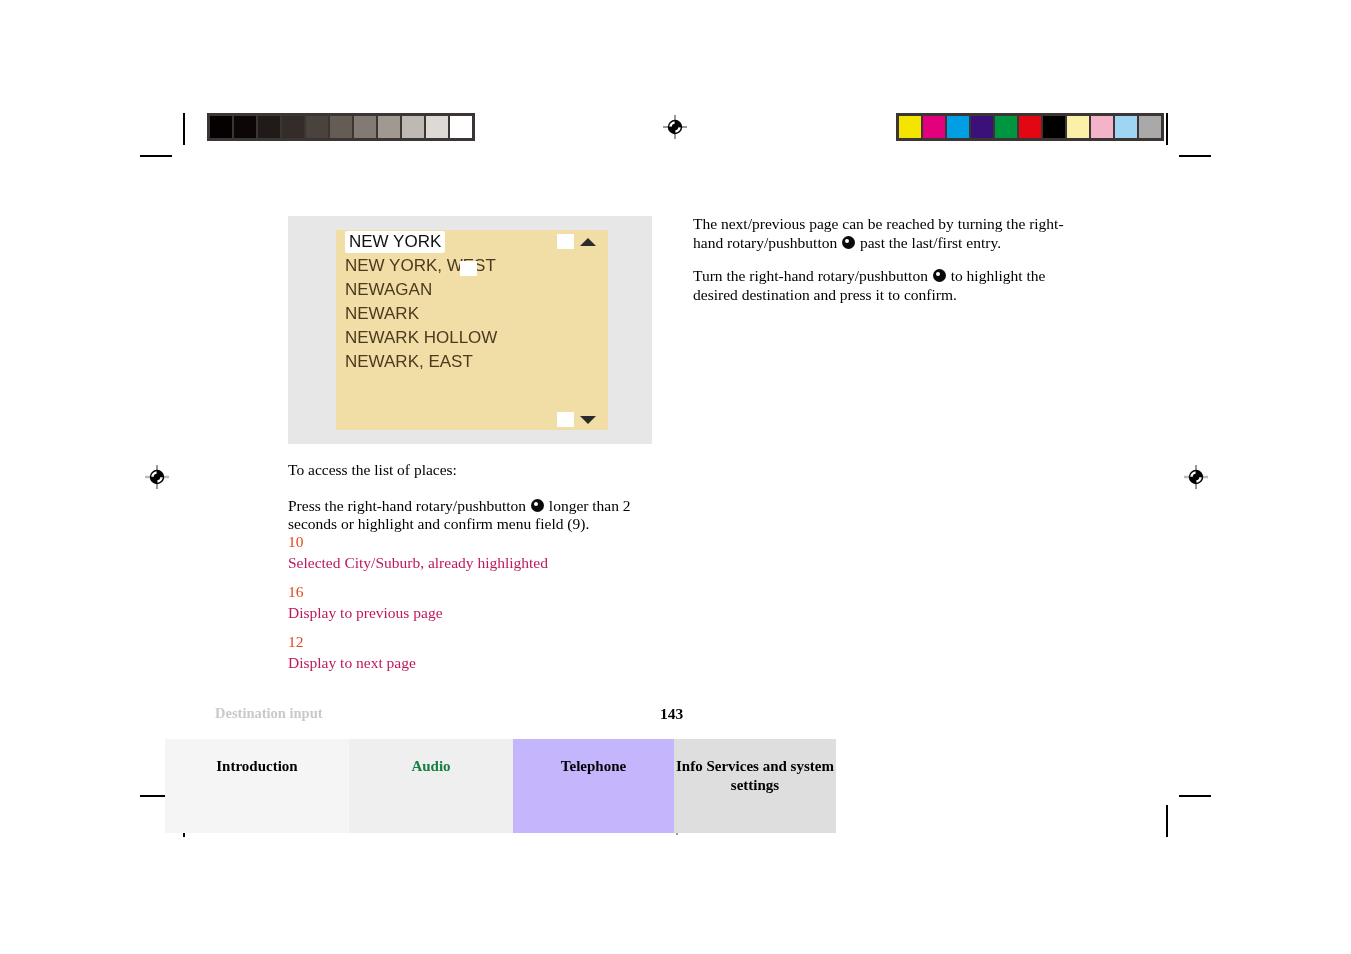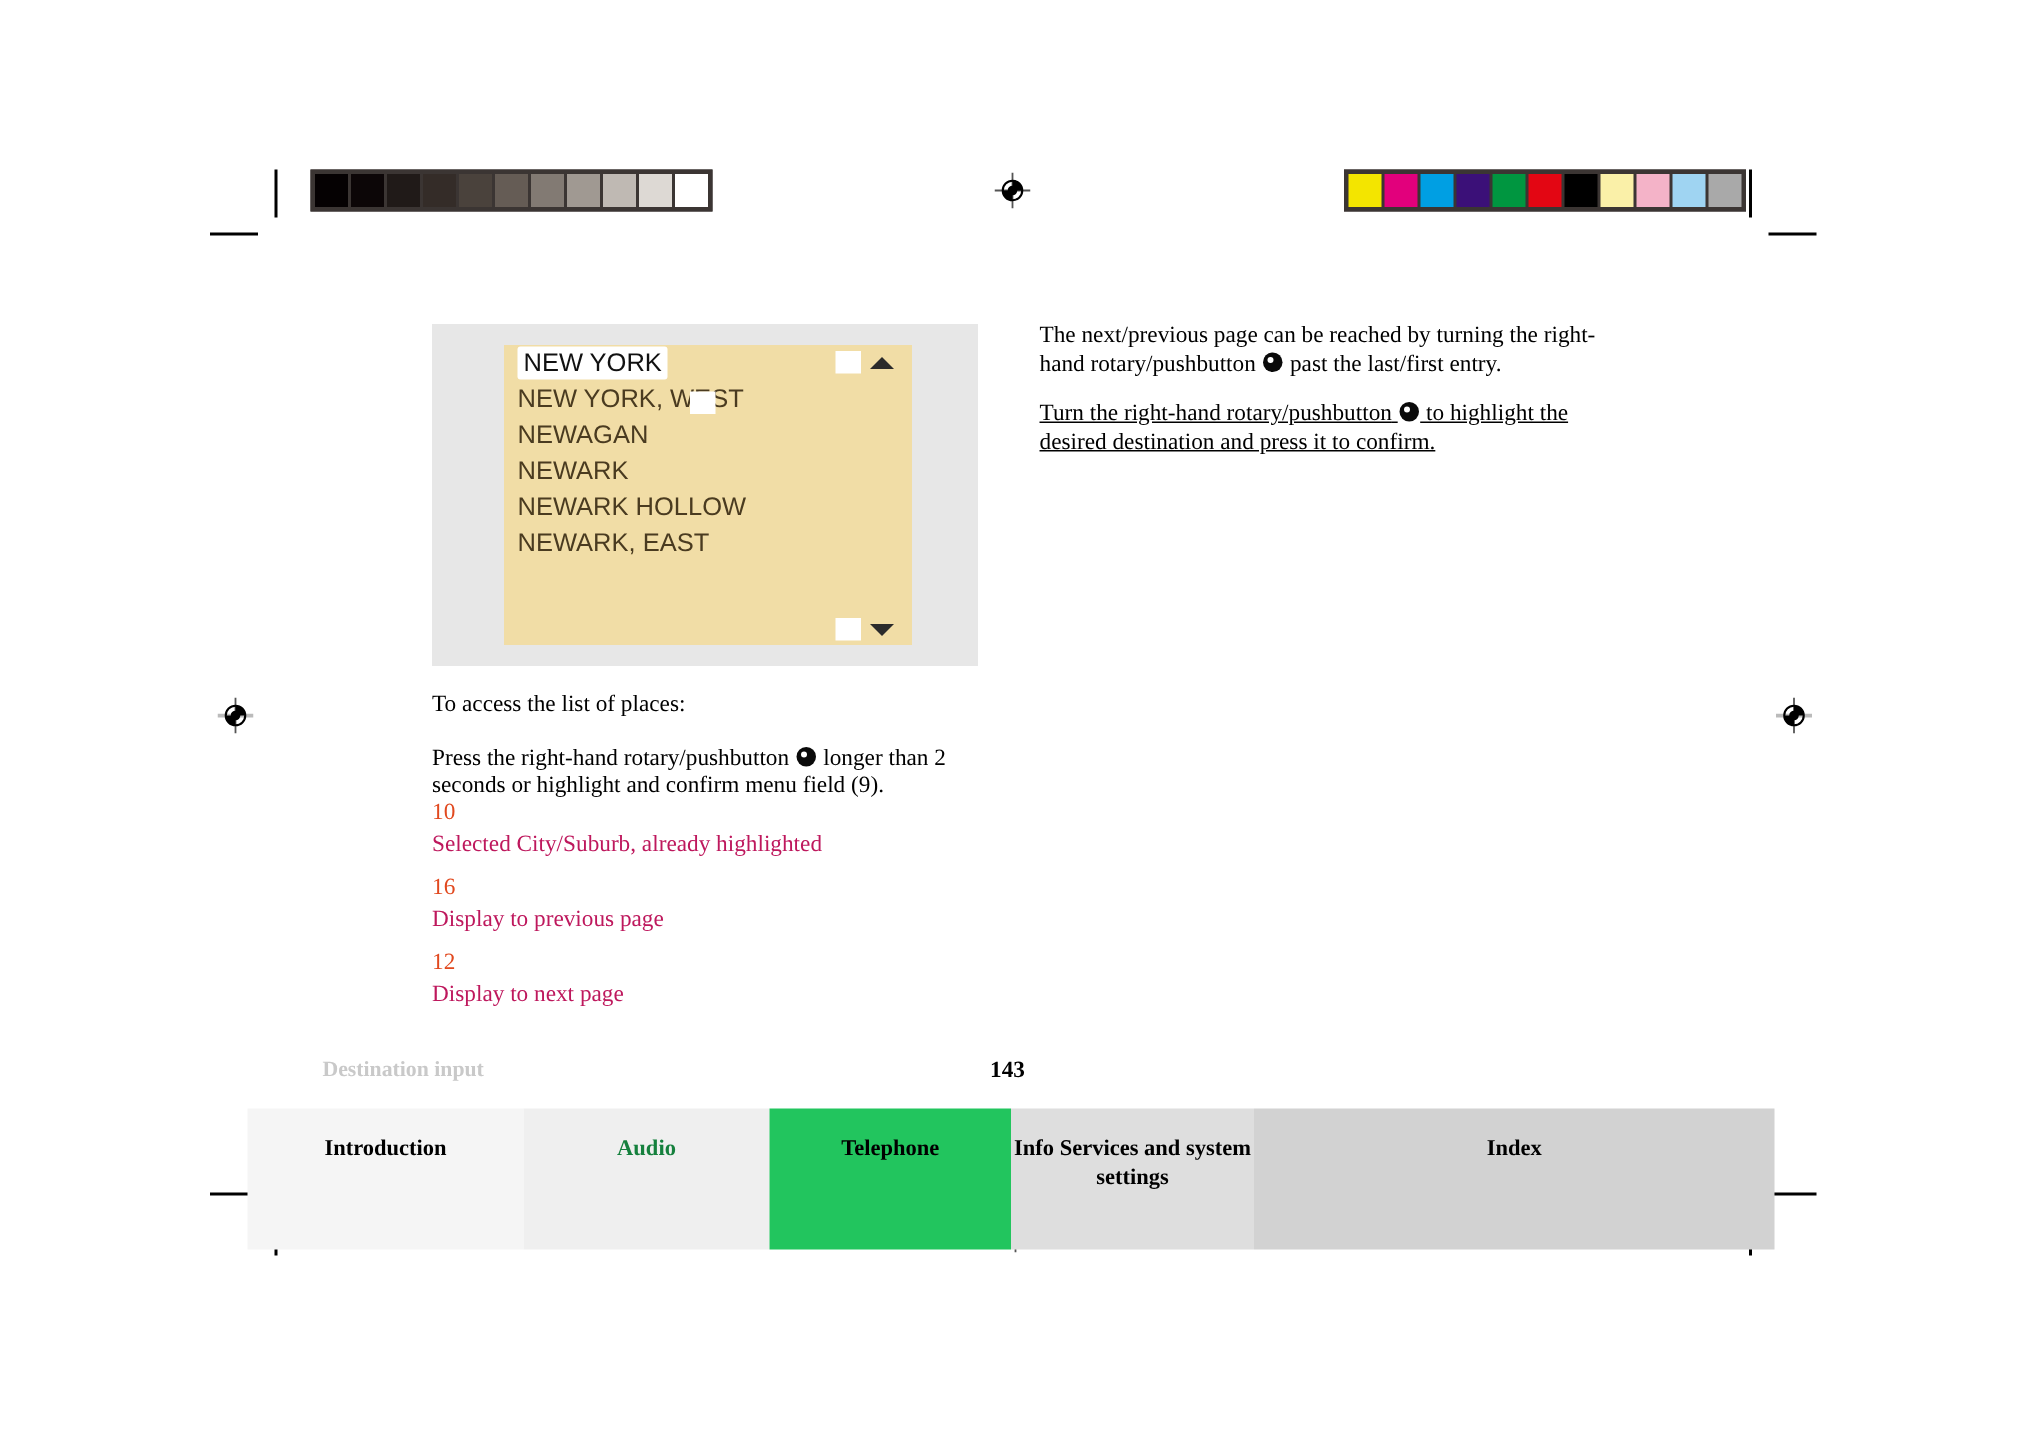--- a/index.html
+++ b/index.html
@@ -317,21 +317,21 @@
       <div class="callout-box" style="left:124px; top:31px;"></div>
     </div>
   </div>
 
   <div class="copy" style="left:693px; top:215px; width:372px;">
     <p>
       <span>The next/previous page can be reached by turning the right-hand rotary/pushbutton</span>
       <span class="rotary-icon"></span>
       <span>past the last/first entry.</span>
     </p>
-    <p style="margin-top:15px;text-decoration:underline;">
+    <p style="margin-top:15px;">
       <span>Turn the right-hand rotary/pushbutton</span>
       <span class="rotary-icon"></span>
       <span>to highlight the desired destination and press it to confirm.</span>
     </p>
   </div>
 
   <div class="copy" style="left:288px; top:461px; width:375px;">
     <p>To access the list of places:</p>
     <p style="margin-top:17px;">
       <span>Press the right-hand rotary/pushbutton</span>
@@ -354,18 +354,17 @@
       <span class="txt">Display to next page</span>
     </div>
   </div>
 
   <div id="footer-label">Destination input</div>
   <div id="page-number">143</div>
 
   <div id="tabbar">
     <div class="tab" style="flex:0 0 184px; background:#f5f5f5; color:#000;">Introduction</div>
     <div class="tab" style="flex:0 0 164px; background:#efefef; color:#15803d;">Audio</div>
-    <div class="tab" style="flex:0 0 161px; background:#22c55e; color:#000;">Telephone</div>
+    <div class="tab" style="flex:0 0 161px; background:#c4b5fd; color:#000;">Telephone</div>
     <div class="tab" style="flex:0 0 162px; background:#dedede; color:#000;">Info Services and system settings</div>
-    <div class="tab" style="flex:1 1 auto; background:#d2d2d2; color:#000;">Index</div>
   </div>
 
 </div>
 
 </body></html>

